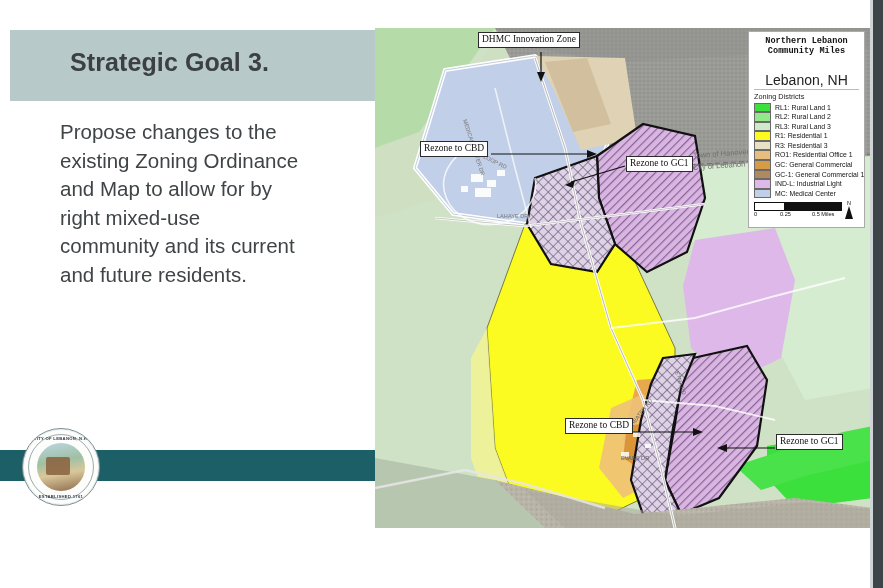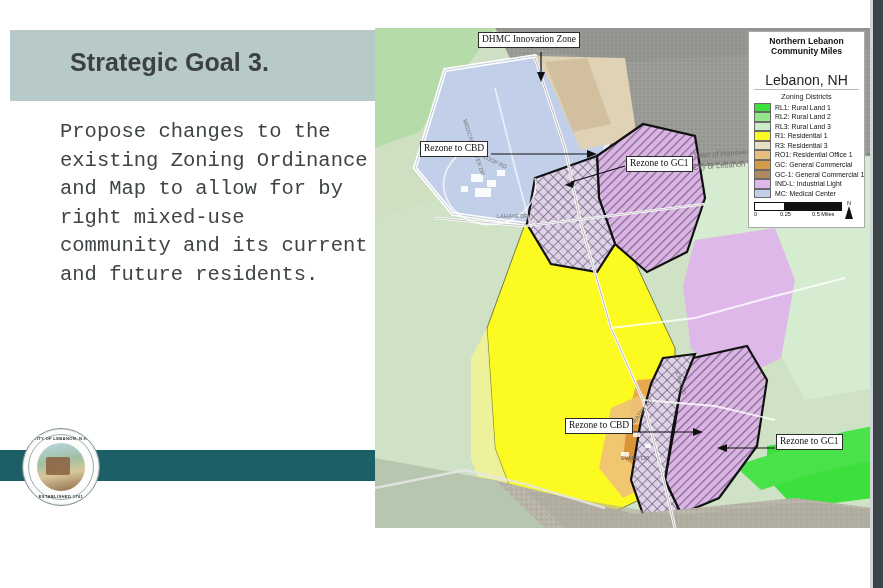--- a/index.html
+++ b/index.html
@@ -25,21 +25,21 @@
   }
   .title-band .title-text{
     position:absolute;left:60px;top:18px;
     font-size:25px;font-weight:bold;color:#3c4043;
     letter-spacing:0.1px;
     font-family:"Liberation Sans", sans-serif;
   }
   .body-text{
     position:absolute;left:60px;top:118px;width:300px;
     font-size:20.5px;line-height:28.6px;color:#3f4447;
-    font-family:Liberation Mono, monospace;
+    font-family:Liberation Sans, sans-serif;
   }
   .body-text .ln{display:block;white-space:nowrap;}
 
   
   .teal-band{position:absolute;left:0;top:450px;width:378px;height:31px;background:#1d5f66;}
   .seal{
     position:absolute;left:22px;top:428px;width:76px;height:76px;border-radius:50%;
     background:#fdfdfb;border:1.5px solid #7d8e94;
     box-shadow:0 0 0 1px #e8eceb inset;
     overflow:hidden;
@@ -80,25 +80,25 @@
   }
 
   
   .legend{
     position:absolute;left:373px;top:3px;width:117px;
     background:#ffffff;border:1px solid #aaa;
     padding:4px 5px 3px 5px;box-sizing:border-box;
   }
   .legend-title{
     text-align:center;font-weight:bold;font-size:8.6px;color:#111;line-height:10px;
-    font-family:Liberation Sans, sans-serif;
+    font-family:Liberation Mono, monospace;
   }
   .legend-sub{text-align:center;font-size:14px;color:#222;line-height:11px;padding-bottom:2px;margin-top:19px;}
   .legend-rule{border-top:1px solid #bbb;margin:1px 0 2px 0;}
-  .legend-head{font-size:7.3px;color:#222;padding-bottom:1.5px;text-align:center;}
+  .legend-head{font-size:7.3px;color:#222;padding-bottom:1.5px;}
   .legend-item{display:flex;align-items:center;height:9.6px;}
   .legend-sw{width:15px;height:7.6px;border:.5px solid #6a6a6a;margin-right:4px;flex:0 0 auto;}
   .legend-lbl{font-size:6.9px;color:#111;white-space:nowrap;line-height:9.6px;}
   .scalebar-wrap{position:relative;margin-top:4px;height:22px;}
   .scalebar{position:relative;width:86px;height:7px;border:1px solid #111;display:flex;}
   .sb-seg{flex:1;height:100%;}
   .sb-w{background:#fff;}
   .sb-b{background:#111;}
   .sb-ticks{position:relative;width:90px;height:9px;font-size:5.6px;color:#111;}
   .sb-ticks span{position:absolute;top:0;}

